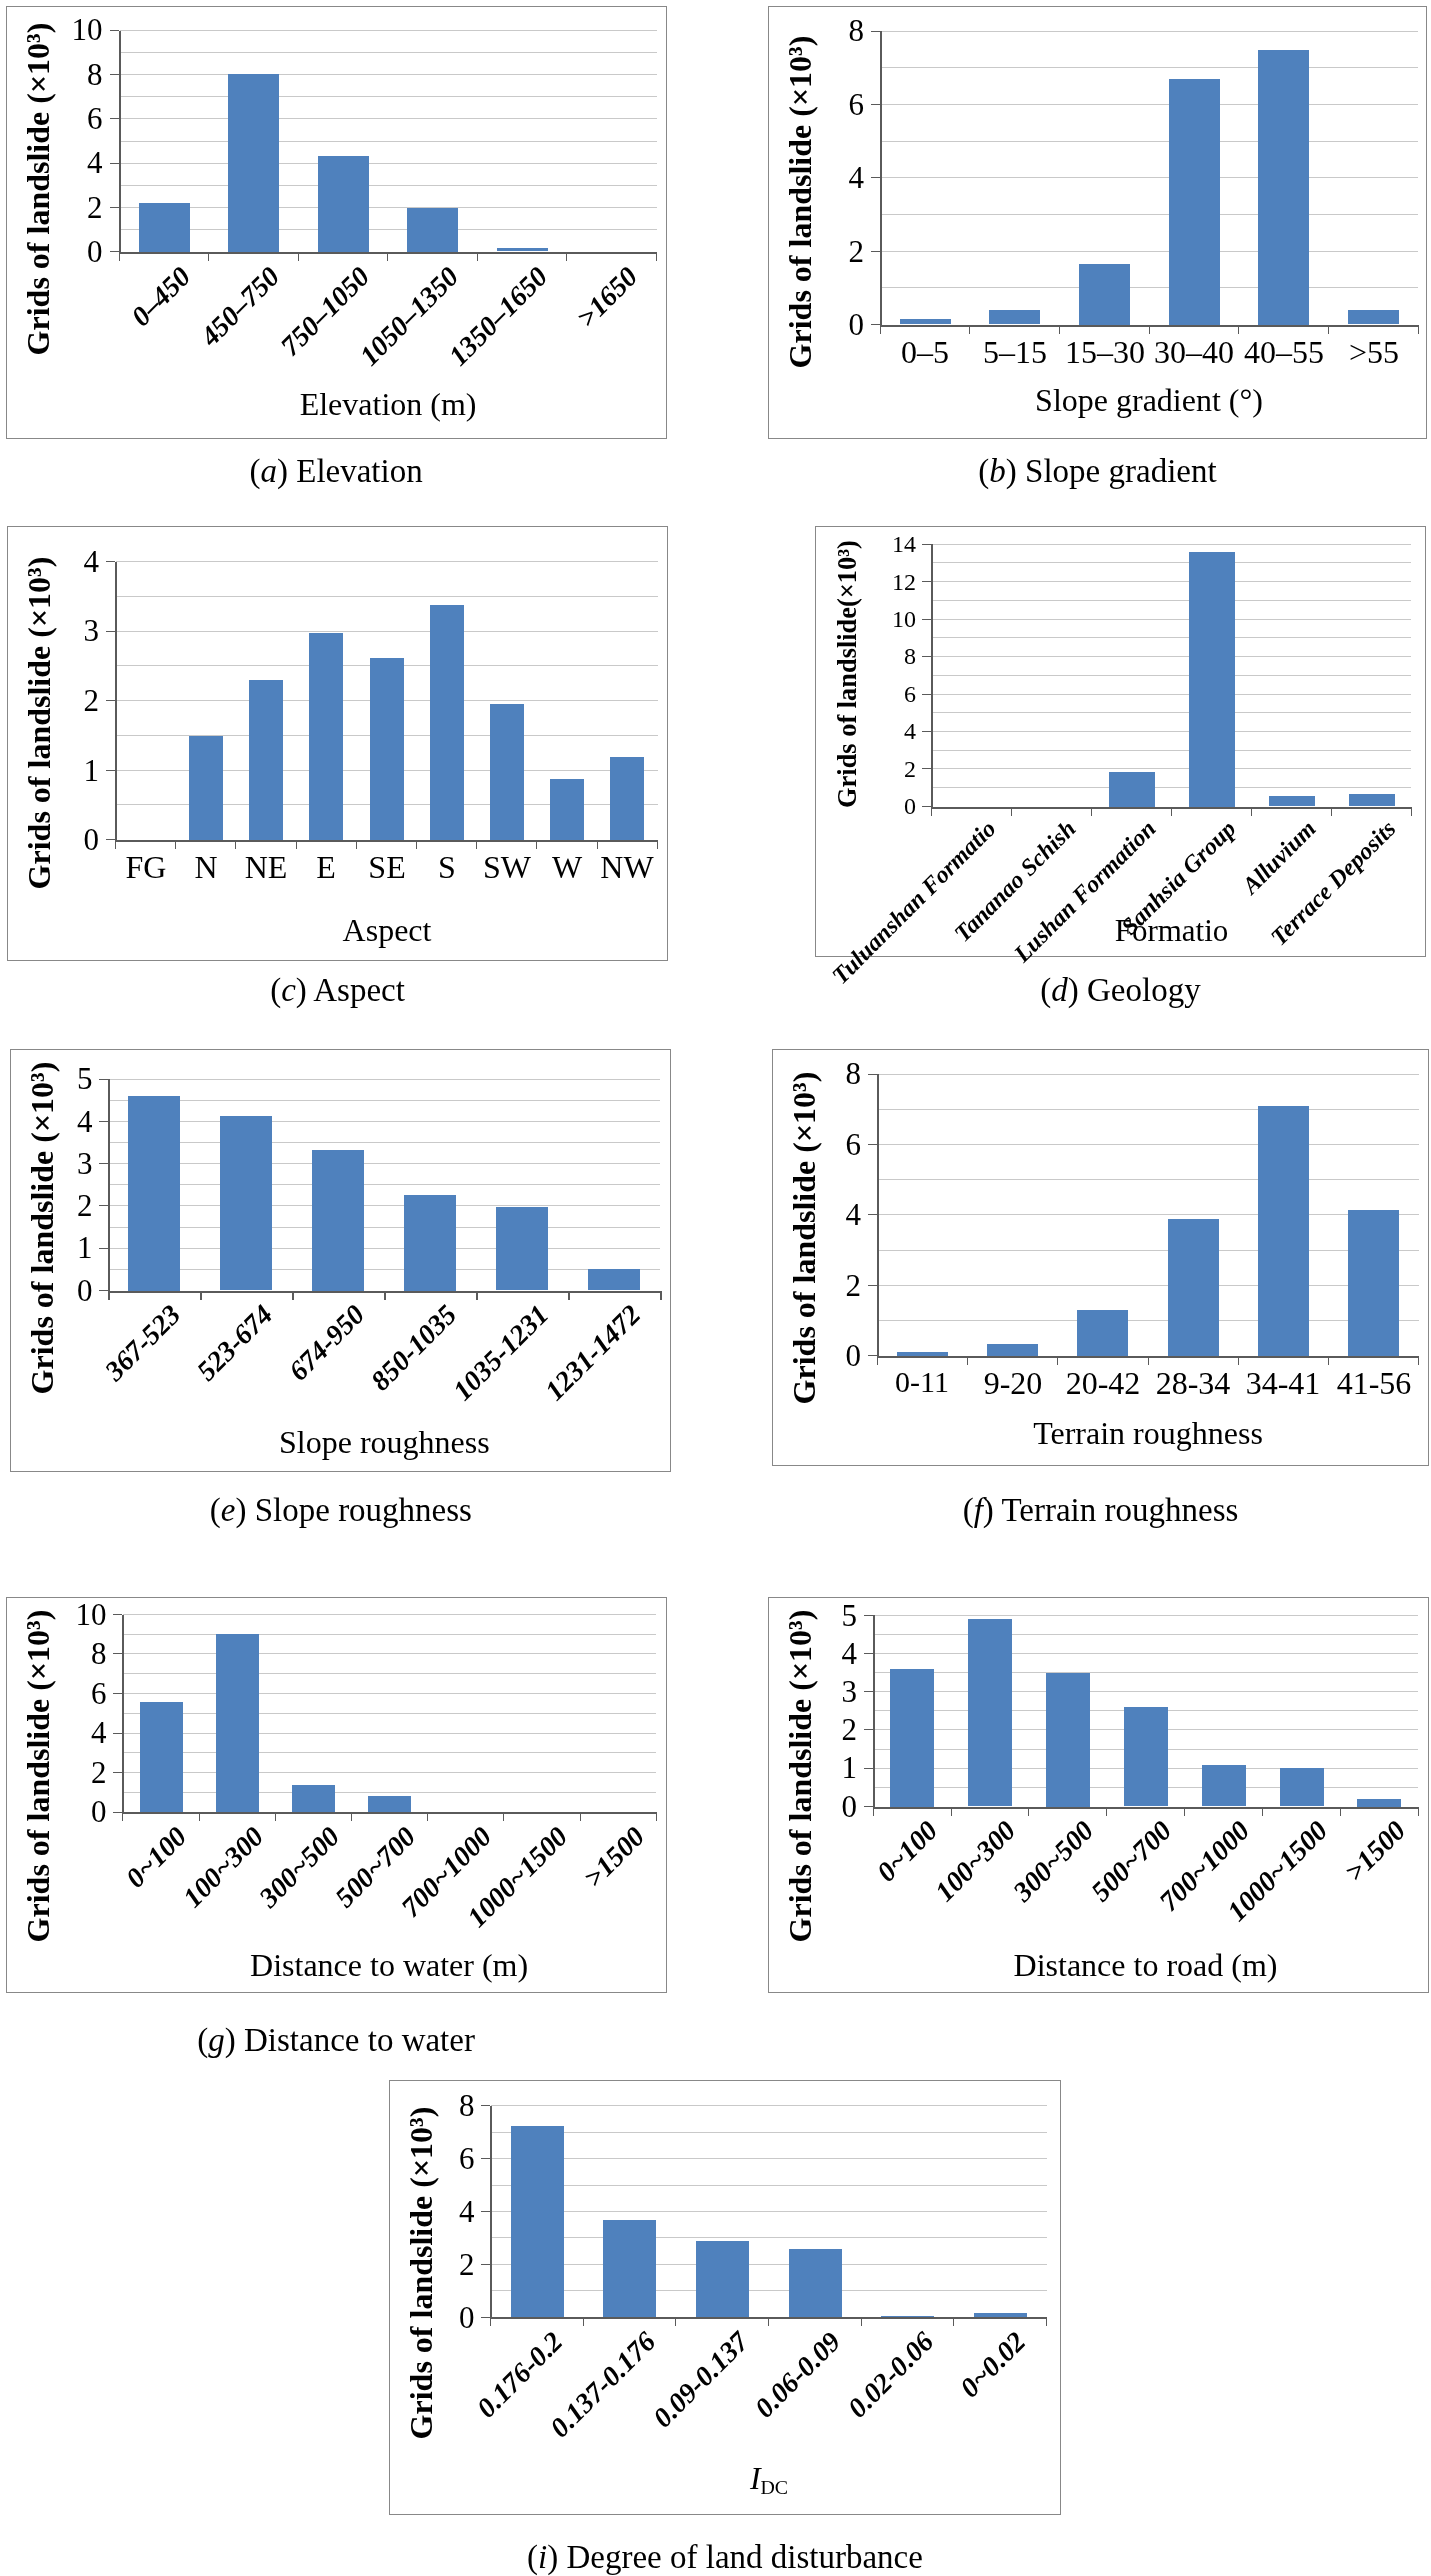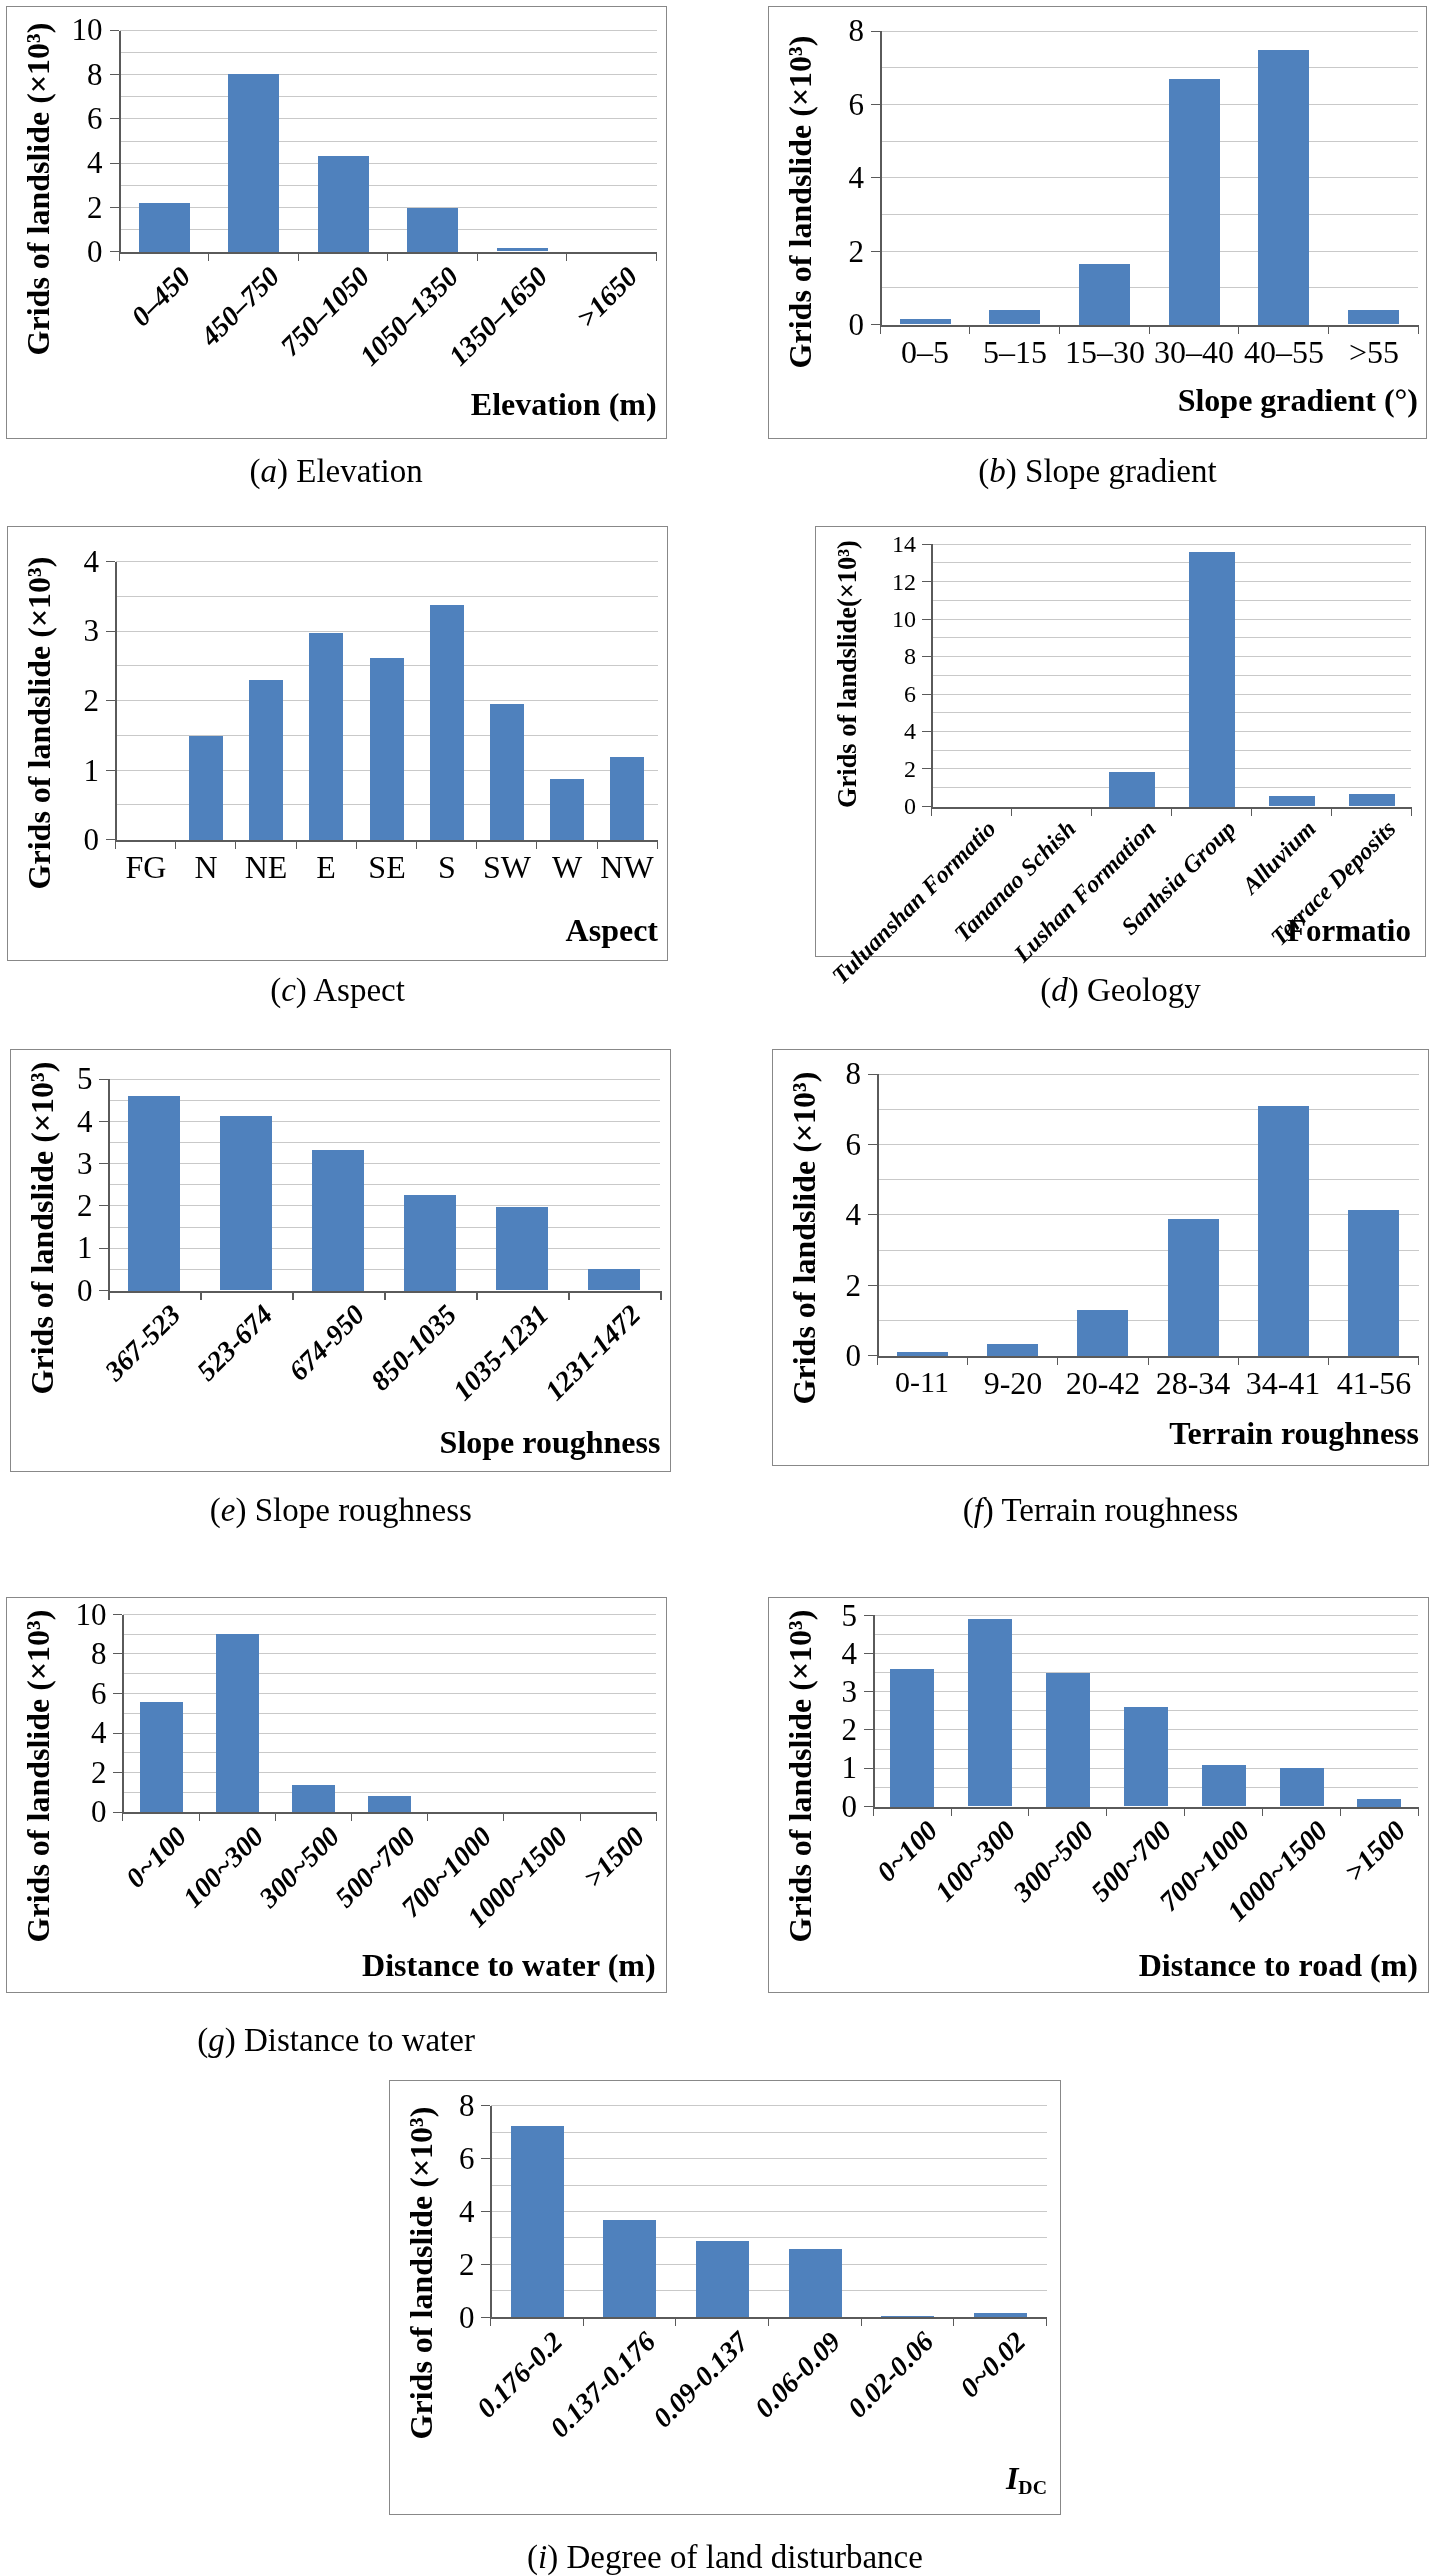--- a/index.html
+++ b/index.html
@@ -15,21 +15,21 @@
   .tickY{position:absolute;width:9px;height:1.4px;background:#5a5a5a;}
   .tickX{position:absolute;width:1.4px;height:9px;background:#5a5a5a;}
   .bar{position:absolute;background:#4F81BD;}
   .ytick{position:absolute;text-align:right;line-height:1;}
   .xtick-h{position:absolute;text-align:center;line-height:1;}
   .xtick-r{position:absolute;white-space:nowrap;line-height:1;
     transform:translateX(-100%) rotate(-45deg);transform-origin:100% 0%;
     font-style:italic;font-weight:bold;}
   .ytitle{position:absolute;white-space:nowrap;font-weight:bold;
     transform:translate(-50%,-50%) rotate(-90deg);line-height:1;}
-  .xtitle{position:absolute;text-align:right;font-weight:bold;line-height:1;}
+  .xtitle{position:absolute;text-align:center;font-weight:normal;line-height:1;}
   .caption{position:absolute;text-align:center;font-size:33px;line-height:1.2;}
   .caption .cl{font-style:italic;}
   .xsub{font-size:0.62em;vertical-align:-0.25em;}
 </style>
 </head>
 <body>
 
 <div id="figure-root">
     <div class="panel" style="left: 5.6px; top: 5.6px; width: 661px; height: 433px;">
       <div class="grid" style="left: 113px; top: 222px; width: 537px; background: rgb(201, 201, 201);"></div>

